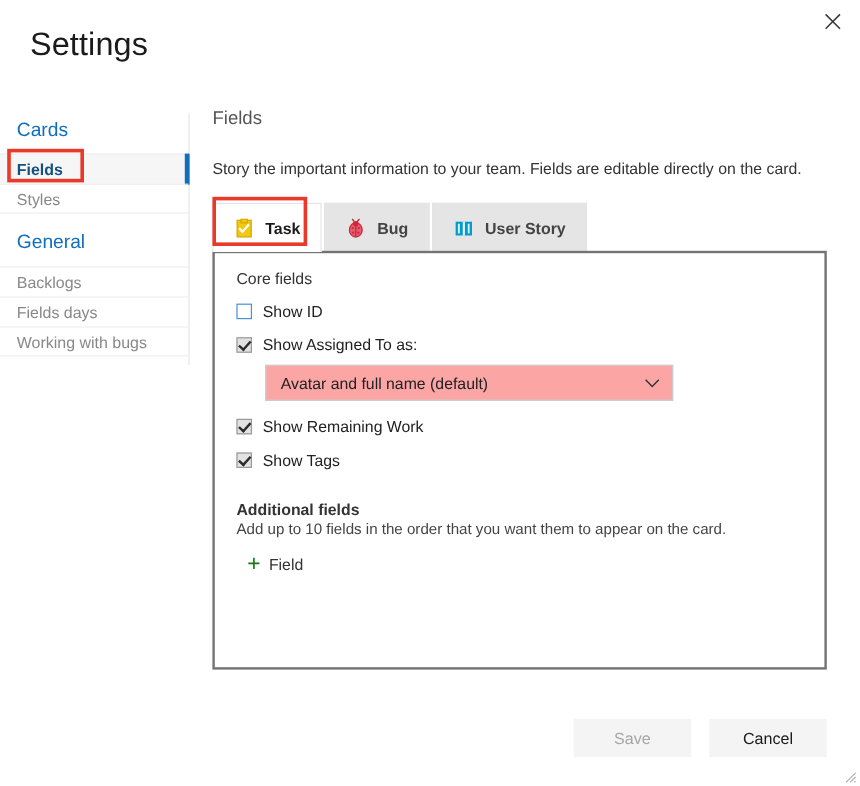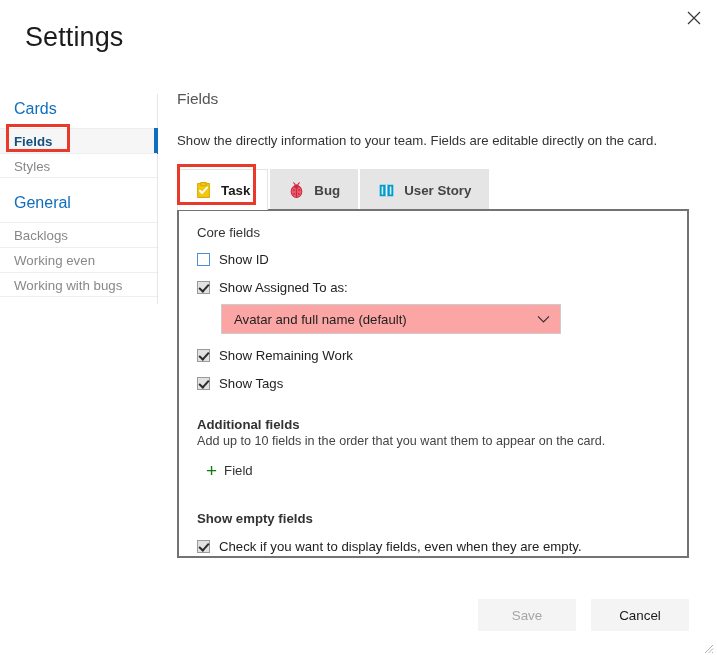--- a/index.html
+++ b/index.html
@@ -319,34 +319,34 @@
   <div class="side-item last">
     <span>Styles</span>
   </div>
 
   <div class="side-group-title second">General</div>
 
   <div class="side-item">
     <span>Backlogs</span>
   </div>
   <div class="side-item">
-    <span>Working even</span>
+    <span>Fields days</span>
   </div>
   <div class="side-item last">
     <span>Working with bugs</span>
   </div>
 </div>
 
 <div class="annot-fields"></div>
 <div class="annot-task"></div>
 
 <div class="main">
 
   <div class="section-title">Fields</div>
-  <div class="section-desc">Show the directly information to your team. Fields are editable directly on the card.</div>
+  <div class="section-desc">Story the important information to your team. Fields are editable directly on the card.</div>
 
   <div class="tabs">
 
     <div class="tab active">
       <span class="ticon">
         <svg class="ticon" viewBox="0 0 16 16">
           <rect x="2.5" y="1.5" width="11" height="13" fill="#f2c811" stroke="#d9a800" stroke-width="1"></rect>
           <rect x="5.5" y="0.5" width="5" height="3" fill="#f2c811" stroke="#d9a800" stroke-width="1"></rect>
           <path d="M4.6 8.2 L6.6 10.4 L11.3 5.2" fill="none" stroke="#ffffff" stroke-width="1.8" stroke-linecap="round" stroke-linejoin="round"></path>
         </svg>
@@ -419,27 +419,20 @@
     <div style="margin-top:23px;">
       <div class="grp-label bold" style="margin-bottom:2px;">Additional fields</div>
       <div class="sub-desc">Add up to 10 fields in the order that you want them to appear on the card.</div>
 
       <div class="add-field">
         <span class="plus-ico">+</span>
         <span>Field</span>
       </div>
     </div>
 
-    <div style="margin-top:30px;">
-      <div class="grp-label bold" style="margin-bottom:10px;">Show empty fields</div>
-      <div class="chk-row">
-        <span class="cbox checked"></span>
-        <span class="lbl">Check if you want to display fields, even when they are empty.</span>
-      </div>
-    </div>
 
   </div>
 </div>
 
 <div class="footer">
   <button class="btn disabled">Save</button>
   <button class="btn">Cancel</button>
 </div>
 
 <div class="grip">

